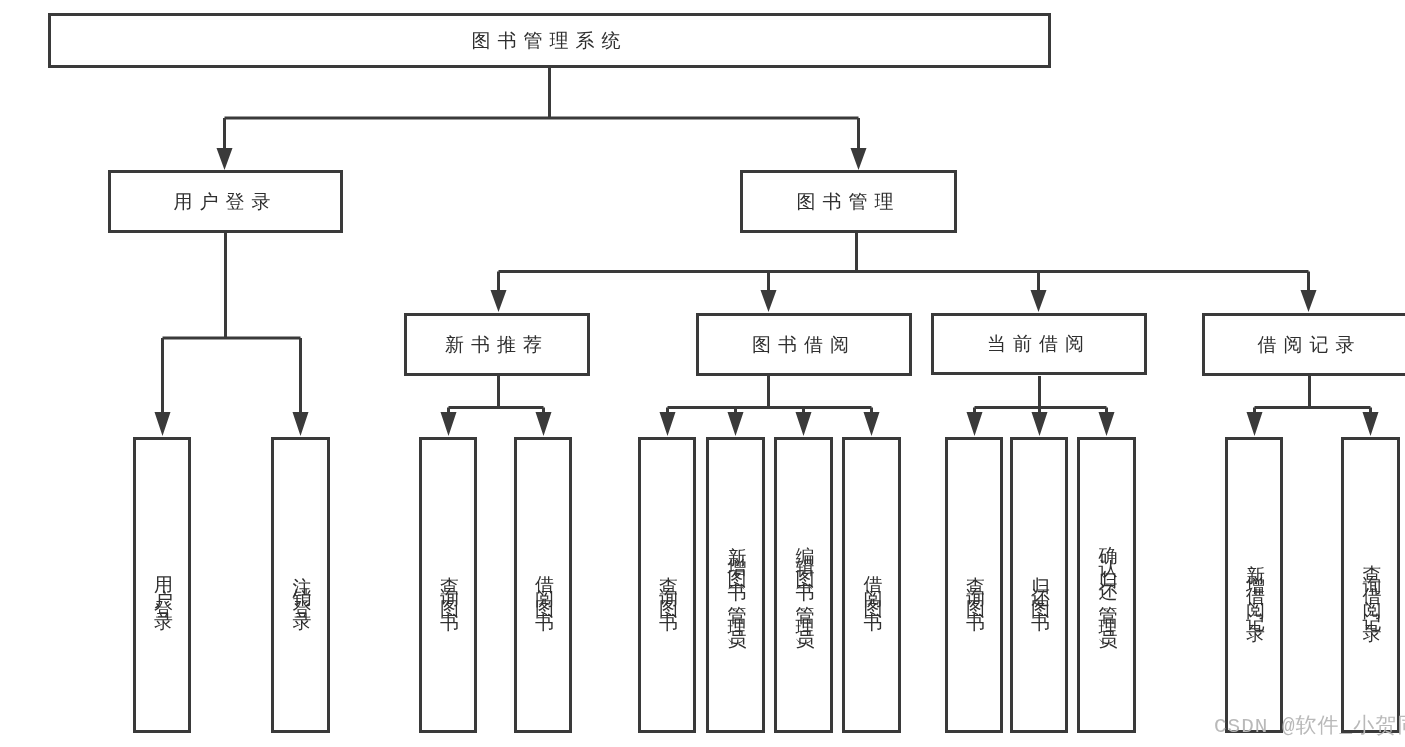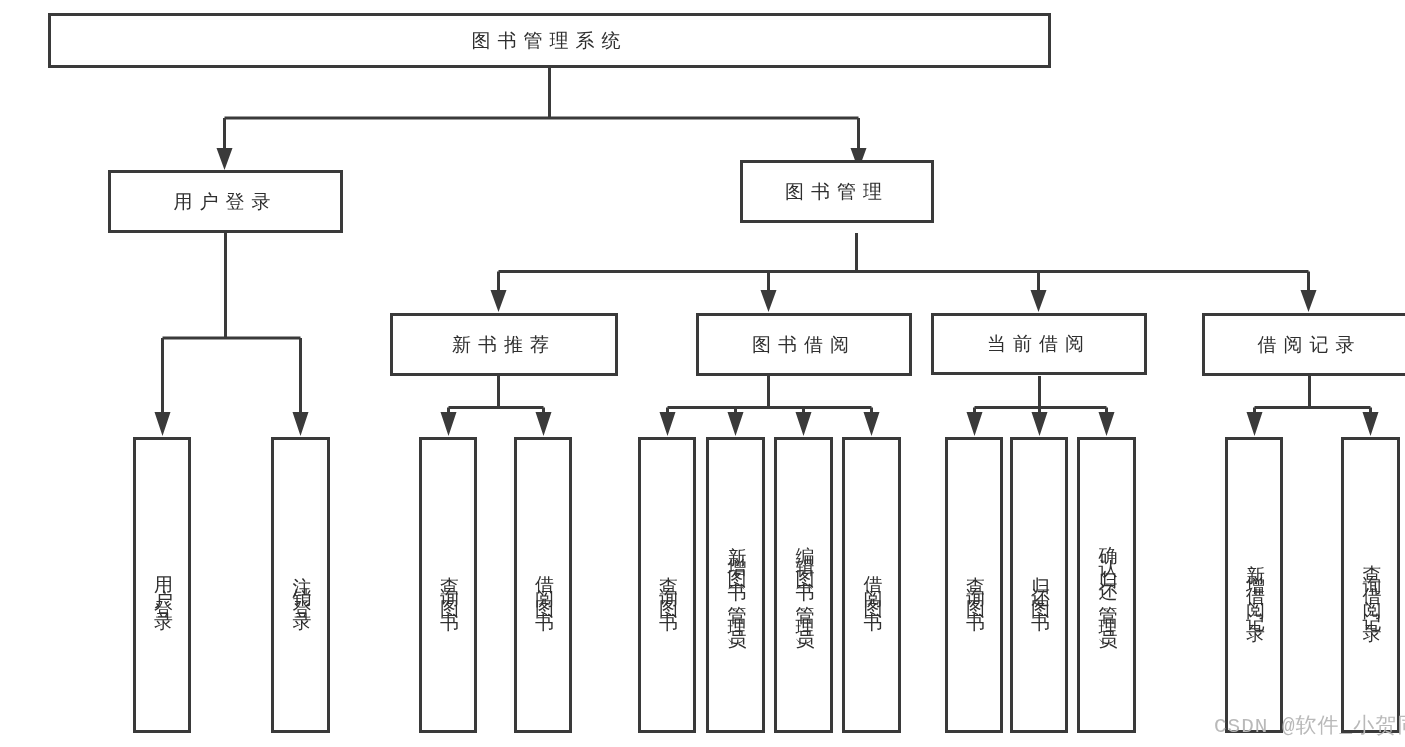--- a/index.html
+++ b/index.html
@@ -67,23 +67,23 @@
              M631.5 412 H647.5 L639.5 436 Z  M699.5 412 H715.5 L707.5 436 Z
              M767.5 412 H783.5 L775.5 436 Z  M835.5 412 H851.5 L843.5 436 Z
              M938.5 412 H954.5 L946.5 436 Z  M1003.5 412 H1019.5 L1011.5 436 Z
              M1070.5 412 H1086.5 L1078.5 436 Z
              M1218.5 412 H1234.5 L1226.5 436 Z  M1334.5 412 H1350.5 L1342.5 436 Z"></path>
   </svg>
 
   <div class="node" style="left:20px;top:13px;width:1003px;height:55px">图书管理系统</div>
 
   <div class="node" style="left:80px;top:170px;width:235px;height:63px">用户登录</div>
-  <div class="node" style="left:712px;top:160px;width:194px;height:63px">图书管理</div>
+  <div class="node" style="left:712px;top:170px;width:217px;height:63px">图书管理</div>
 
-  <div class="node" style="left:362px;top:313px;width:228px;height:63px">新书推荐</div>
+  <div class="node" style="left:376px;top:313px;width:186px;height:63px">新书推荐</div>
   <div class="node" style="left:668px;top:313px;width:216px;height:63px">图书借阅</div>
   <div class="node" style="left:903px;top:313px;width:216px;height:62px">当前借阅</div>
   <div class="node" style="left:1174px;top:313px;width:215px;height:63px">借阅记录</div>
 
   <div class="node" style="left:105px;top:437px;width:58px;height:296px">
     <span class="vtext">用户登录</span>
   </div>
   <div class="node" style="left:243px;top:437px;width:59px;height:296px">
     <span class="vtext">注销登录</span>
   </div>

